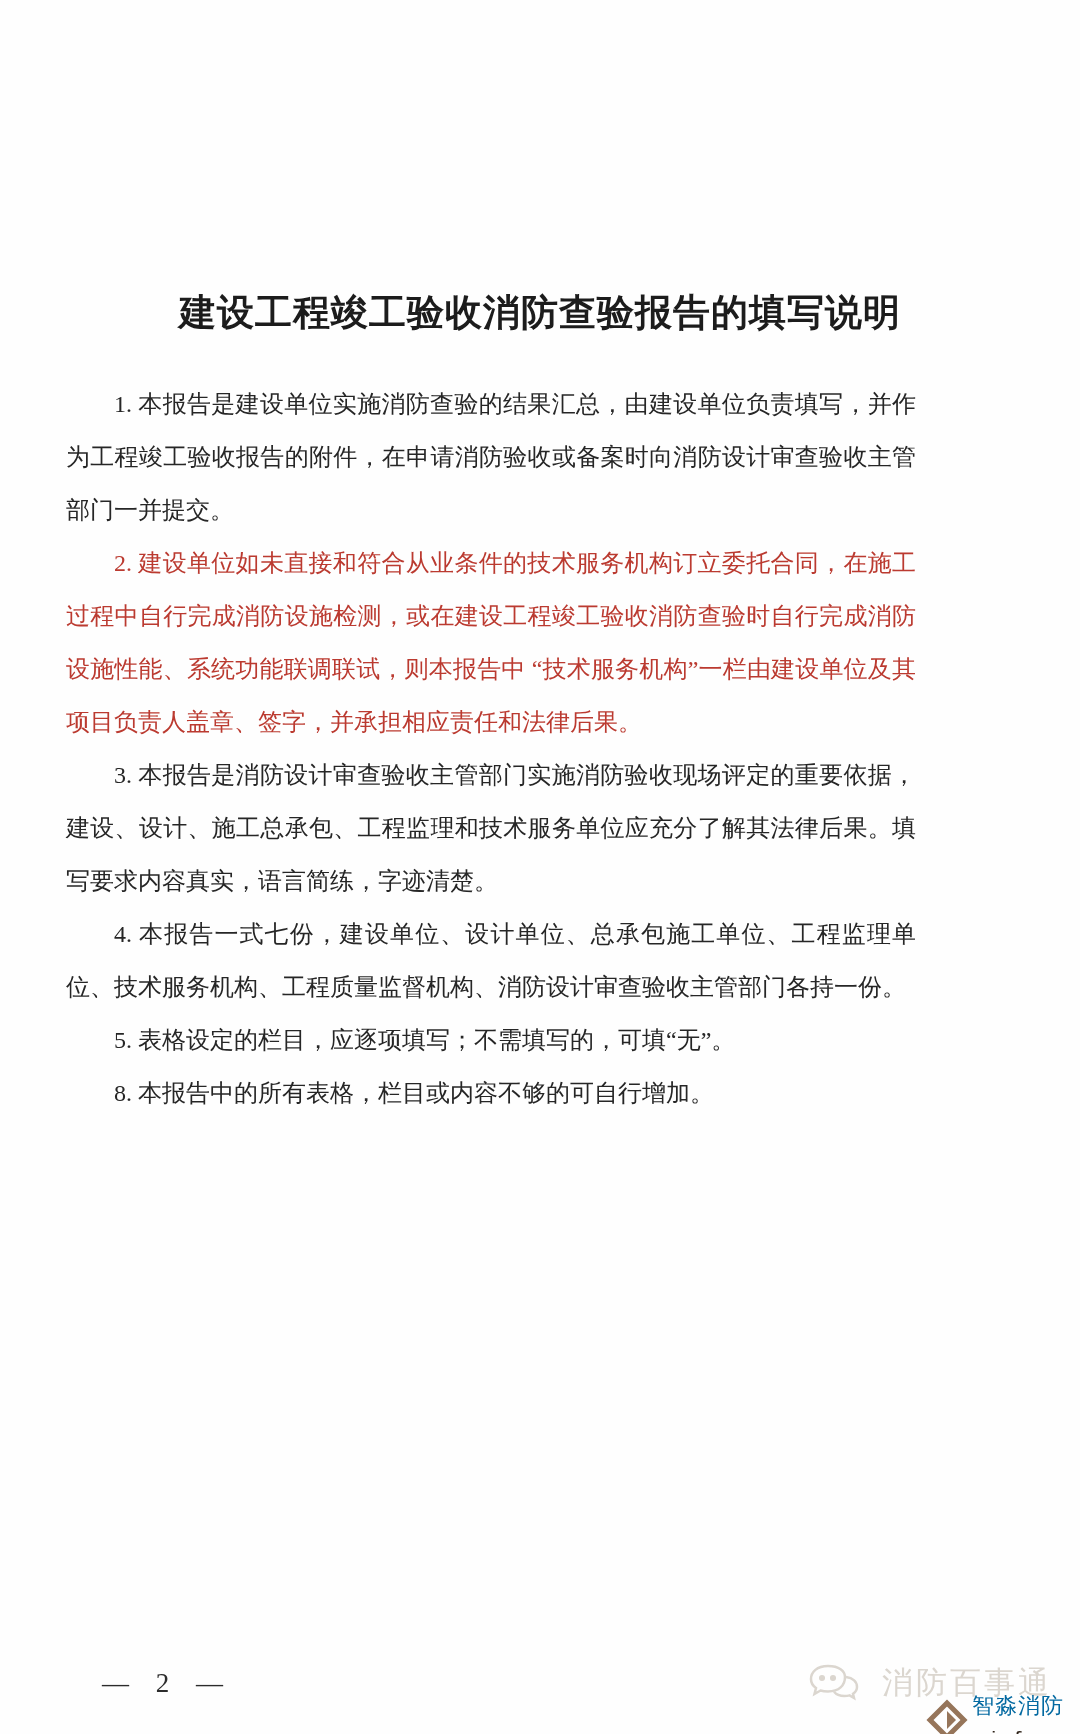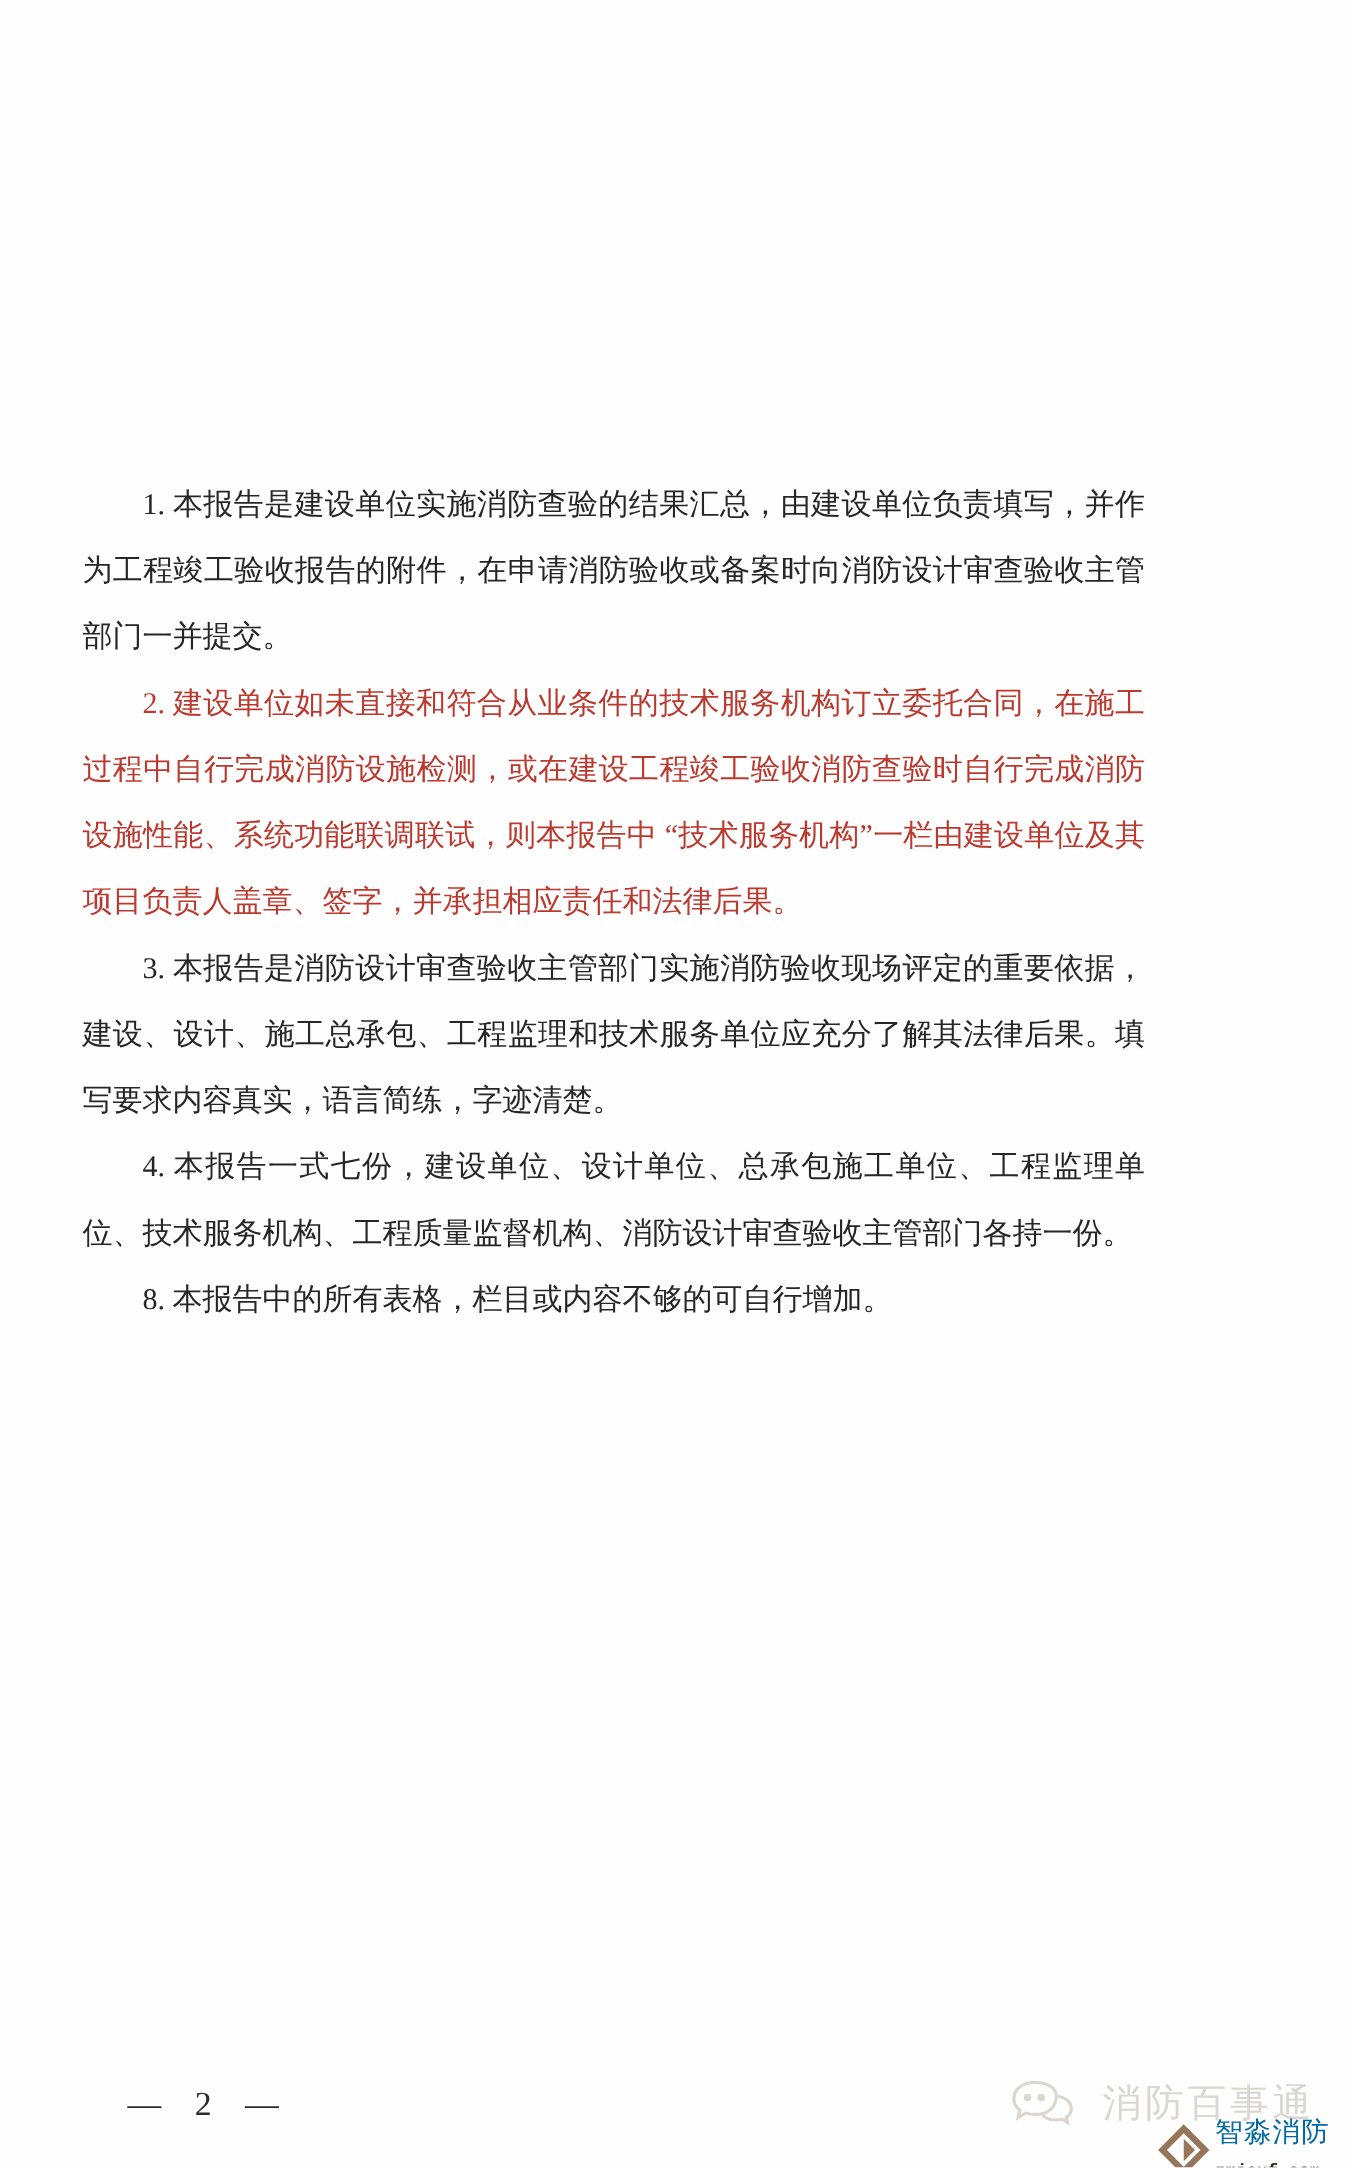--- a/index.html
+++ b/index.html
@@ -93,26 +93,28 @@
     font-size: 14px;
     color: #2e2218;
     margin-top: 14px;
   }
 </style>
 </head>
 <body>
 
 <div class="page">
 
+  <div class="doc-title">建设工程竣工验收消防查验报告的填写说明</div>
 
   <div class="content">
     <p>1. 本报告是建设单位实施消防查验的结果汇总，由建设单位负责填写，并作为工程竣工验收报告的附件，在申请消防验收或备案时向消防设计审查验收主管部门一并提交。</p>
     <p class="red">2. 建设单位如未直接和符合从业条件的技术服务机构订立委托合同，在施工过程中自行完成消防设施检测，或在建设工程竣工验收消防查验时自行完成消防设施性能、系统功能联调联试，则本报告中 “技术服务机构”一栏由建设单位及其项目负责人盖章、签字，并承担相应责任和法律后果。</p>
     <p>3. 本报告是消防设计审查验收主管部门实施消防验收现场评定的重要依据，建设、设计、施工总承包、工程监理和技术服务单位应充分了解其法律后果。填写要求内容真实，语言简练，字迹清楚。</p>
     <p>4. 本报告一式七份，建设单位、设计单位、总承包施工单位、工程监理单位、技术服务机构、工程质量监督机构、消防设计审查验收主管部门各持一份。</p>
+    <p>5. 表格设定的栏目，应逐项填写；不需填写的，可填“无”。</p>
     <p>8. 本报告中的所有表格，栏目或内容不够的可自行增加。</p>
   </div>
 
   <div class="page-number">— 2 —</div>
 
   <div class="wm-light">
     <span style="display:inline-flex;">
       <svg width="52" height="40" viewBox="0 0 52 40" aria-hidden="true">
         <g fill="none" stroke="#dbd6cf" stroke-width="2.5">
           <path d="M20 4 C9 4 3 10 3 17 c0 4 2 7 5 9 l-1.5 6 6-3.5 c2.3 .7 4.8 1 7.5 1 11 0 17 -6 17 -14.5 C37 9 31 4 20 4 Z"></path>

